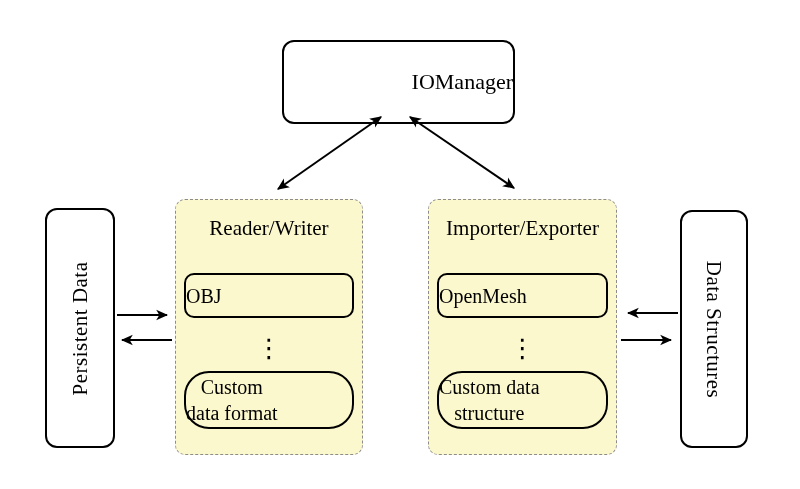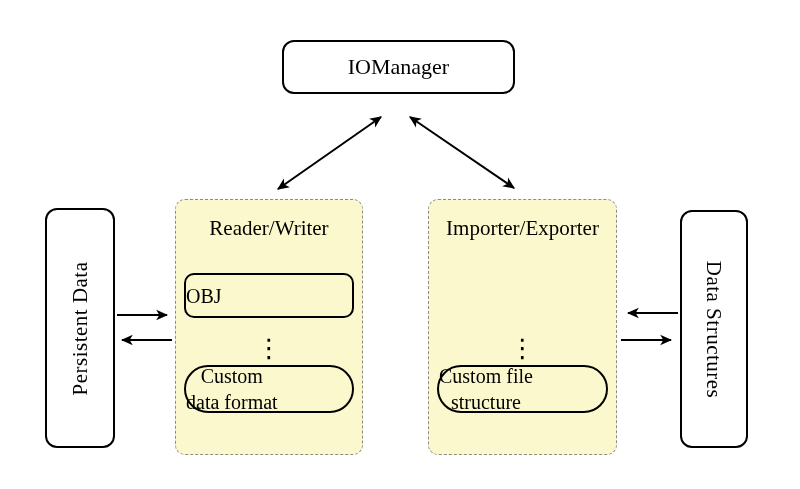--- a/index.html
+++ b/index.html
@@ -12,21 +12,21 @@
   #canvas{
     position:relative;width:800px;height:489px;background:var(--bg);
     font-family:"Liberation Serif","DejaVu Serif",serif;color:var(--ink);
     overflow:hidden;
   }
   .node{
     position:absolute;box-sizing:border-box;background:#fff;
     border:2.5px solid var(--ink);border-radius:12px;
     display:flex;align-items:center;justify-content:center;text-align:center;
   }
-  #iomanager{left:282px;top:40px;width:233px;height:54px;font-size:22px;}
+  #iomanager{left:282px;top:40px;width:233px;height:84px;font-size:22px;justify-content:flex-end;}
   .vnode{width:70px;}
   #persistent-data{left:45px;top:208px;height:240px;}
   #data-structures{left:680px;top:210px;width:68px;height:238px;}
   .vlabel{white-space:nowrap;font-size:21px;letter-spacing:0.5px;}
   .rot-ccw{transform:rotate(-90deg);}
   .rot-cw{transform:rotate(90deg);}
   .group{
     position:absolute;box-sizing:border-box;background:var(--fill-yellow);
     border:1.6px dashed var(--border-gray);border-radius:10px;
   }
@@ -36,21 +36,21 @@
     position:absolute;left:0;right:0;top:16px;text-align:center;
     font-size:21px;
   }
   .inner-node{
     position:absolute;left:8px;right:8px;box-sizing:border-box;
     background:var(--fill-yellow);border:2.5px solid var(--ink);border-radius:10px;
     display:flex;align-items:center;justify-content:flex-start;text-align:center;
     font-size:20px;line-height:1.3;
   }
   .inner-top{top:73px;height:45px;}
-  .inner-bottom{top:165px;height:48px;border-radius:25px;}
+  .inner-bottom{top:171px;height:58px;border-radius:25px;}
   .ellipsis{
     position:absolute;left:0;right:0;top:124px;height:48px;
     display:flex;align-items:center;justify-content:center;
     font-size:26px;font-family:"DejaVu Sans","DejaVu Serif",serif;
   }
   #arrows{position:absolute;left:0;top:0;width:800px;height:489px;pointer-events:none;}
   #arrows line{stroke:var(--ink);stroke-width:2;}
 </style>
 </head>
 <body>
@@ -78,24 +78,27 @@
     <div class="inner-node inner-bottom">
       <span>
         <span>Custom</span><br>
         <span>data format</span>
       </span>
     </div>
   </div>
 
   <div class="group" id="importer-exporter">
     <div class="group-label">Importer/Exporter</div>
+    <div class="inner-node inner-top">
+      <span>OpenMesh</span>
+    </div>
     <div class="ellipsis">⋮</div>
     <div class="inner-node inner-bottom">
       <span>
-        <span>Custom file</span><br>
+        <span>Custom data</span><br>
         <span>structure</span>
       </span>
     </div>
   </div>
 
   <svg id="arrows" viewBox="0 0 800 489" xmlns="http://www.w3.org/2000/svg">
     <defs>
       <marker id="ah" viewBox="0 0 10 10" refX="9" refY="5" markerWidth="6" markerHeight="6" orient="auto-start-reverse">
         <path d="M0,0.6 L10,5 L0,9.4 L2.6,5 z" fill="#000"></path>
       </marker>

